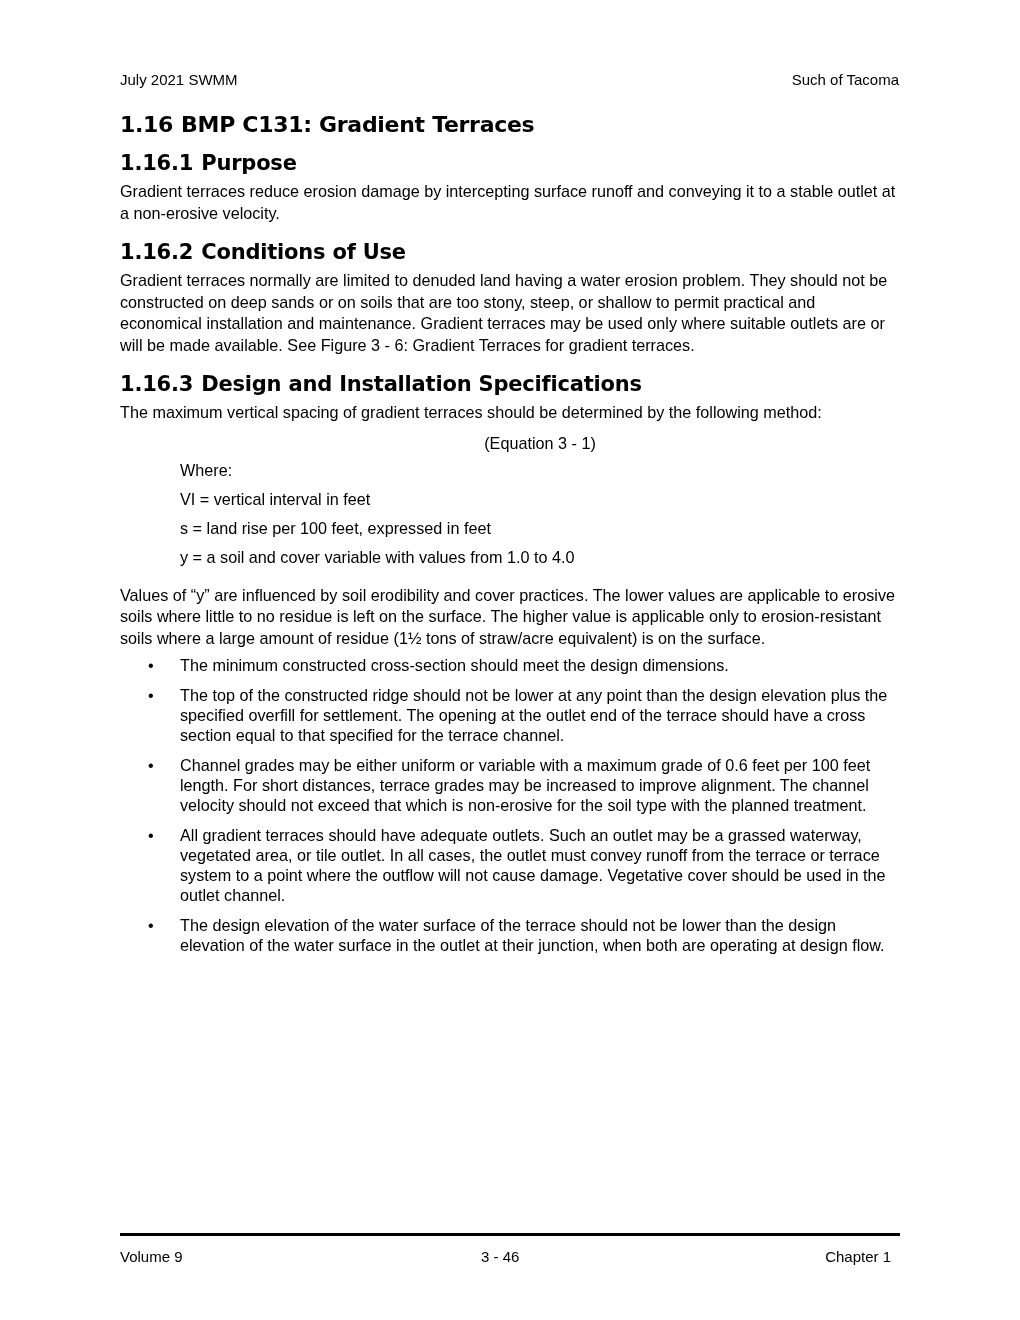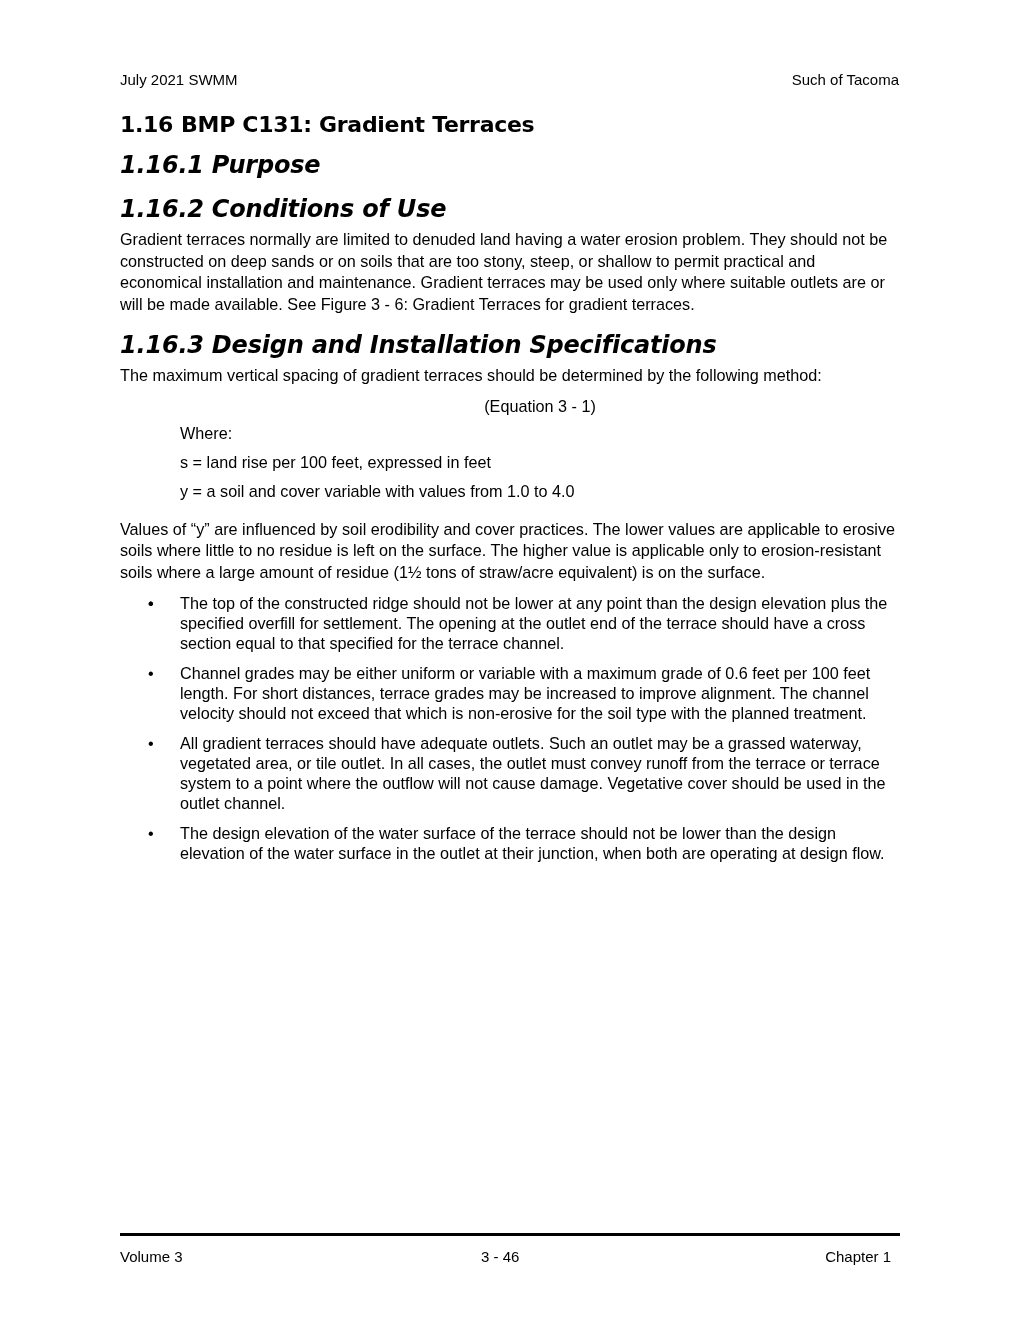--- a/index.html
+++ b/index.html
@@ -4,22 +4,22 @@
 <style>
   html, body { margin: 0; padding: 0; background: #ffffff; }
   body { width: 1020px; height: 1320px; position: relative; overflow: hidden;
          font-family: "Liberation Sans", sans-serif; color: #000; }
   .hdr { position: absolute; top: 71px; font-size: 15px; }
   .hdr-left { left: 120px; }
   .hdr-right { right: 121px; }
   .content { position: absolute; left: 120px; top: 112px; width: 780px; }
   h1 { font-family: "DejaVu Sans", sans-serif; font-weight: bold; font-size: 22px;
        margin: 0 0 14px 0; letter-spacing: -0.3px; }
-  h2 { font-family: "DejaVu Sans", sans-serif; font-weight: bold; font-size: 24px;
-       margin: 0 0 6px 0; letter-spacing: -0.2px; font-style: italic; }
+  h2 { font-family: "DejaVu Sans", sans-serif; font-weight: bold; font-size: 21px;
+       margin: 0 0 6px 0; letter-spacing: -0.2px; }
   h1 .num, h2 .num { margin-right: 8px; }
   p { margin: 0; font-size: 16.2px; line-height: 21.5px; }
   .section { margin-bottom: 16px; }
   .eq-block { margin-left: 60px; margin-top: 10px; }
   .eq-label { font-size: 16.2px; margin-bottom: 8px; text-align: center; }
   .eq { font-family: "Liberation Serif", serif; font-size: 21px; margin-bottom: 18px; }
   .eq i { font-style: italic; }
   .where-line { font-size: 16.2px; margin-bottom: 10px; }
   ul { list-style: none; margin: 6px 0 0 0; padding: 0; }
   li { position: relative; padding-left: 60px; font-size: 16.2px; line-height: 20px; margin-bottom: 10px; }
@@ -36,46 +36,48 @@
 <div class="hdr hdr-left">July 2021 SWMM</div>
 <div class="hdr hdr-right">Such of Tacoma</div>
 
 <div class="content">
   <h1>
     <span class="num">1.16</span><span>BMP C131: Gradient Terraces</span>
   </h1>
 
   <div class="section">
     <h2><span class="num">1.16.1</span><span>Purpose</span></h2>
+    <p>Gradient terraces reduce erosion damage by intercepting surface runoff and conveying it to a stable outlet at a non-erosive velocity.</p>
   </div>
 
   <div class="section">
     <h2><span class="num">1.16.2</span><span>Conditions of Use</span></h2>
     <p>Gradient terraces normally are limited to denuded land having a water erosion problem. They should not be constructed on deep sands or on soils that are too stony, steep, or shallow to permit practical and economical installation and maintenance. Gradient terraces may be used only where suitable outlets are or will be made available.  See Figure 3 - 6: Gradient Terraces for gradient terraces.</p>
   </div>
 
   <div class="section">
     <h2><span class="num">1.16.3</span><span>Design and Installation Specifications</span></h2>
     <p>The maximum vertical spacing of gradient terraces should be determined by the following method:</p>
 
     <div class="eq-block">
       <div class="eq-label">(Equation 3 - 1)</div>
       <div class="where-line">Where:</div>
+      <div class="where-line">VI = vertical interval in feet</div>
       <div class="where-line">s = land rise per 100 feet, expressed in feet</div>
       <div class="where-line">y = a soil and cover variable with values from 1.0 to 4.0</div>
     </div>
 
     <p style="margin-top:18px">Values of “y” are influenced by soil erodibility and cover practices. The lower values are applicable to erosive soils where little to no residue is left on the surface. The higher value is applicable only to erosion-resistant soils where a large amount of residue (1½ tons of straw/acre equivalent) is on the surface.</p>
 
     <ul>
-      <li><span class="bullet">•</span></li>
+      <li><span class="bullet">•</span><span>The minimum constructed cross-section should meet the design dimensions.</span></li>
       <li><span class="bullet">•</span><span>The top of the constructed ridge should not be lower at any point than the design elevation plus the specified overfill for settlement.  The opening at the outlet end of the terrace should have a cross section equal to that specified for the terrace channel.</span></li>
       <li><span class="bullet">•</span><span>Channel grades may be either uniform or variable with a maximum grade of 0.6 feet per 100 feet length. For short distances, terrace grades may be increased to improve alignment.  The channel velocity should not exceed that which is non-erosive for the soil type with the planned treatment.</span></li>
       <li><span class="bullet">•</span><span>All gradient terraces should have adequate outlets. Such an outlet may be a grassed waterway, vegetated area, or tile outlet.  In all cases, the outlet must convey runoff from the terrace or terrace system to a point where the outflow will not cause damage. Vegetative cover should be used in the outlet channel.</span></li>
       <li><span class="bullet">•</span><span>The design elevation of the water surface of the terrace should not be lower than the design elevation of the water surface in the outlet at their junction, when both are operating at design flow.</span></li>
     </ul>
   </div>
 </div>
 
 <div class="rule"></div>
-<div class="ftr ftr-left">Volume 3</div>
+<div class="ftr ftr-left">Volume 9</div>
 <div class="ftr ftr-center">3 - 46</div>
 <div class="ftr ftr-right">Chapter 1</div>
 
 </body></html>

